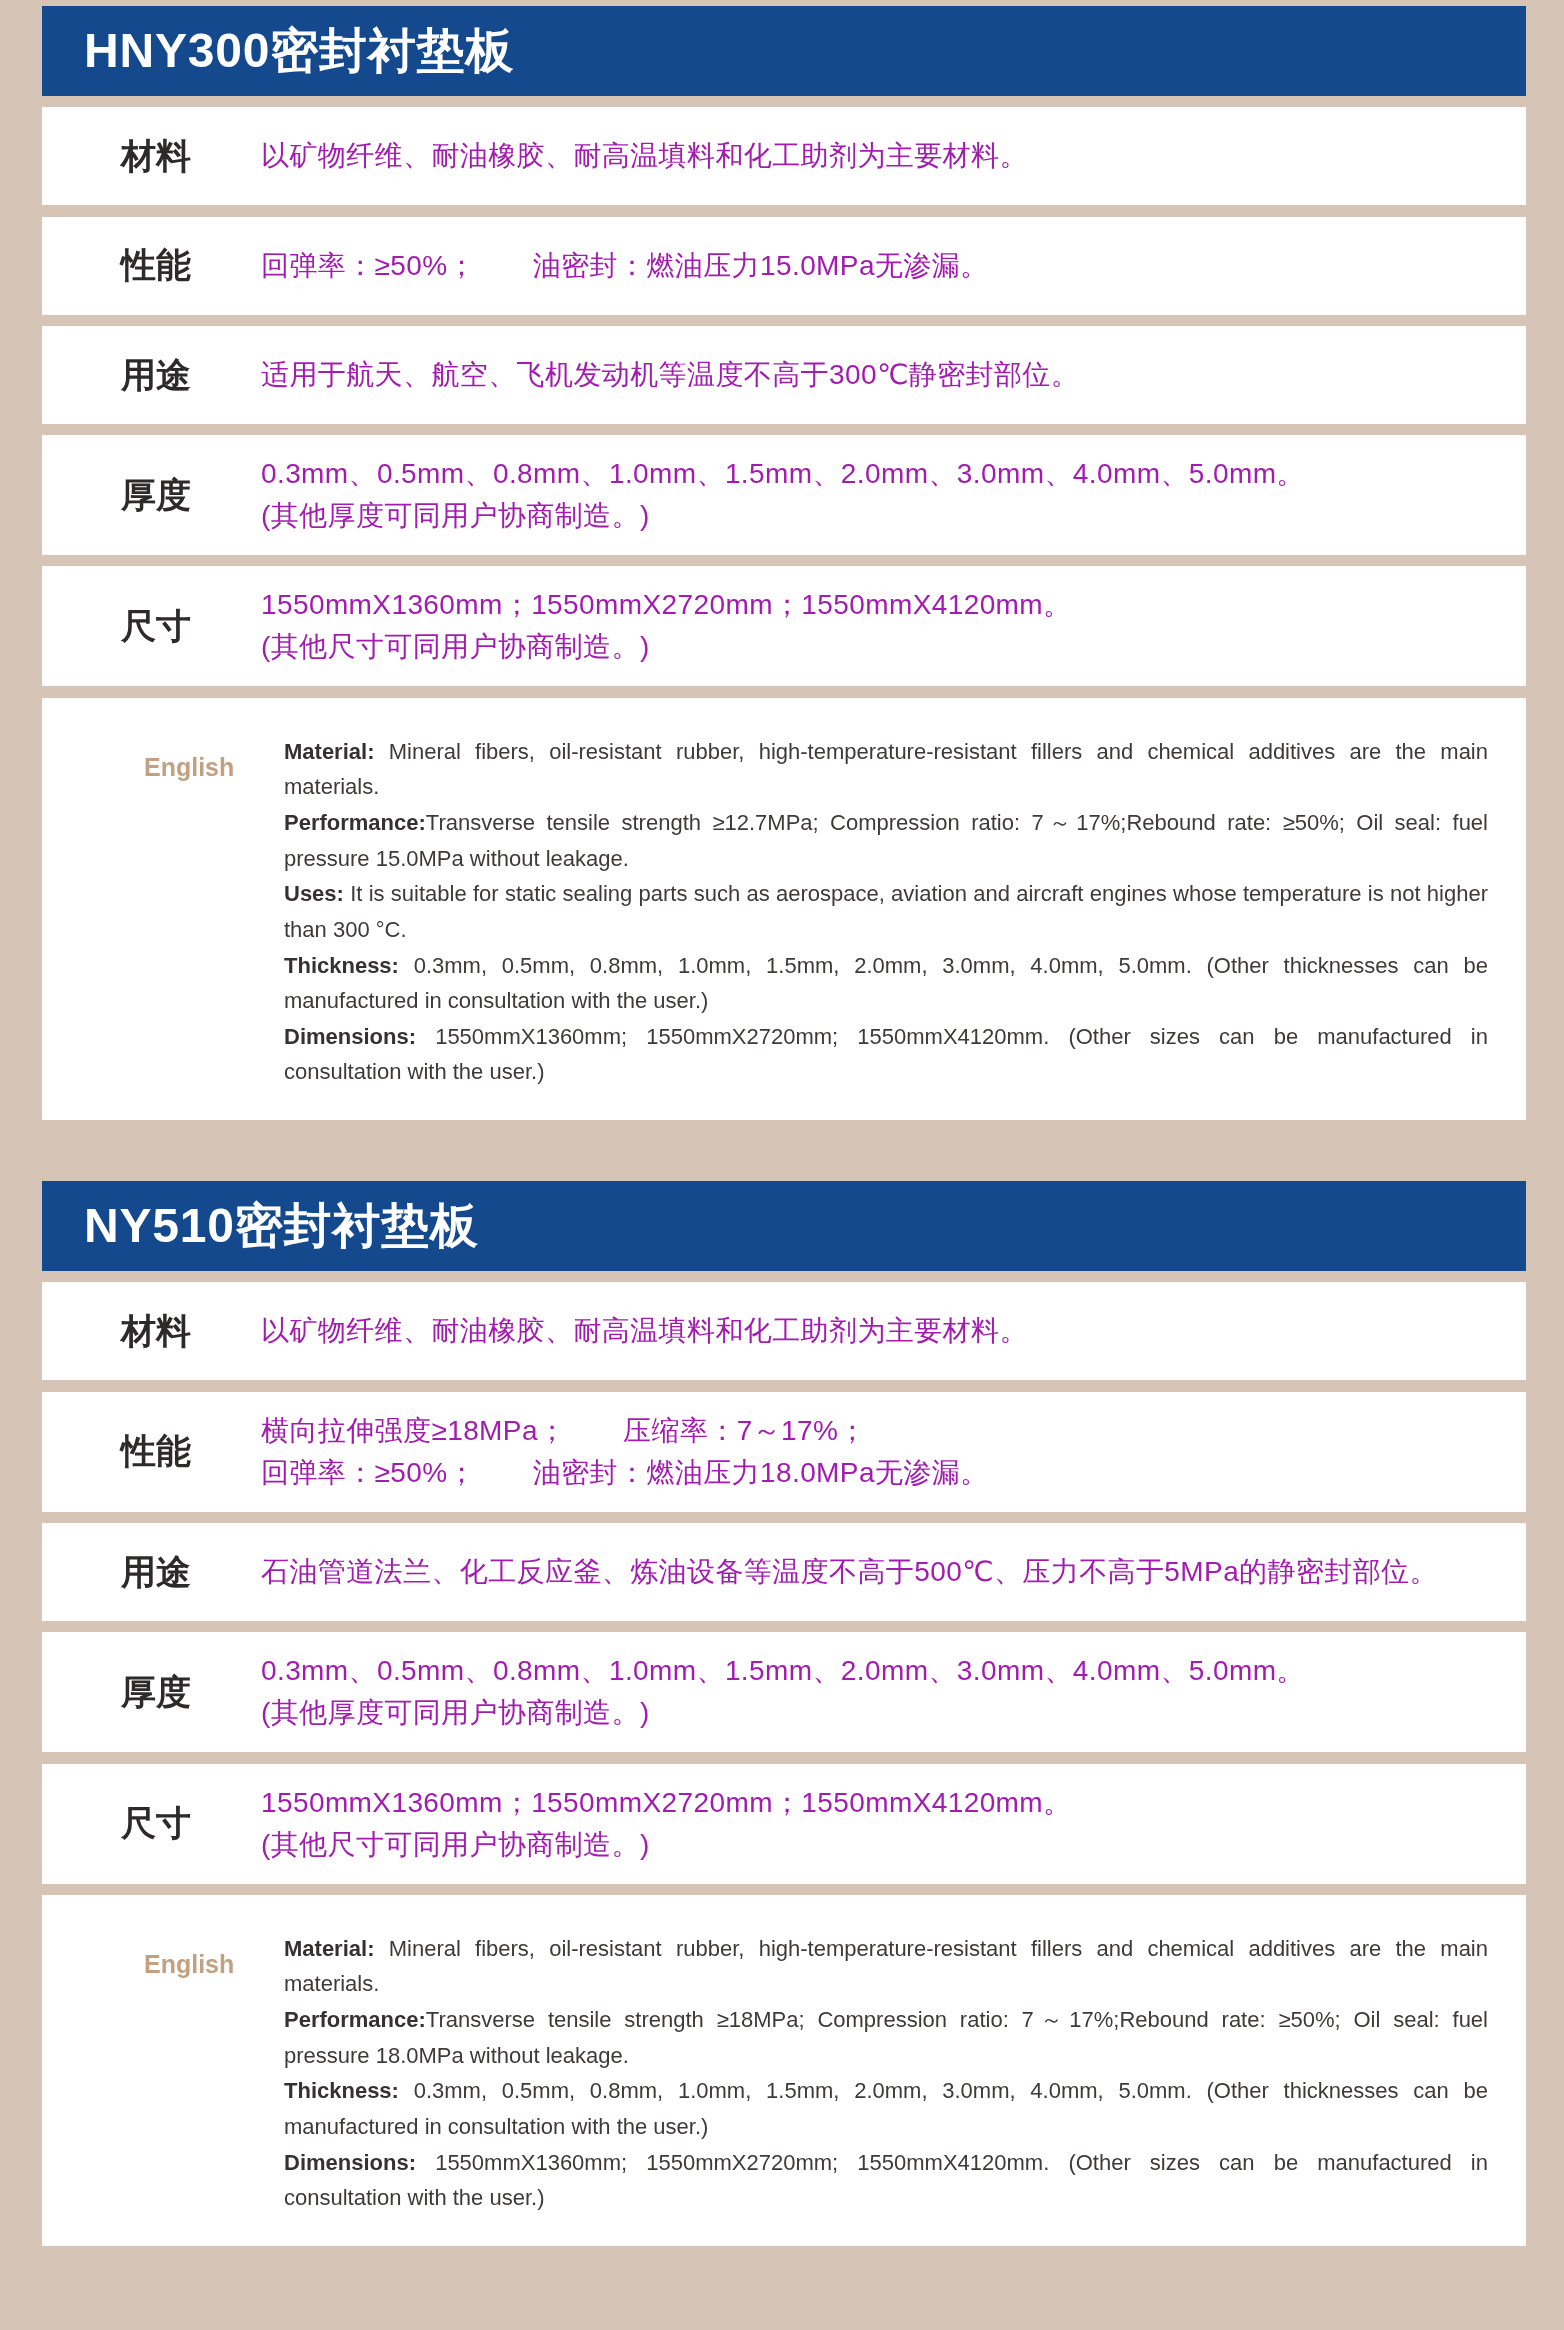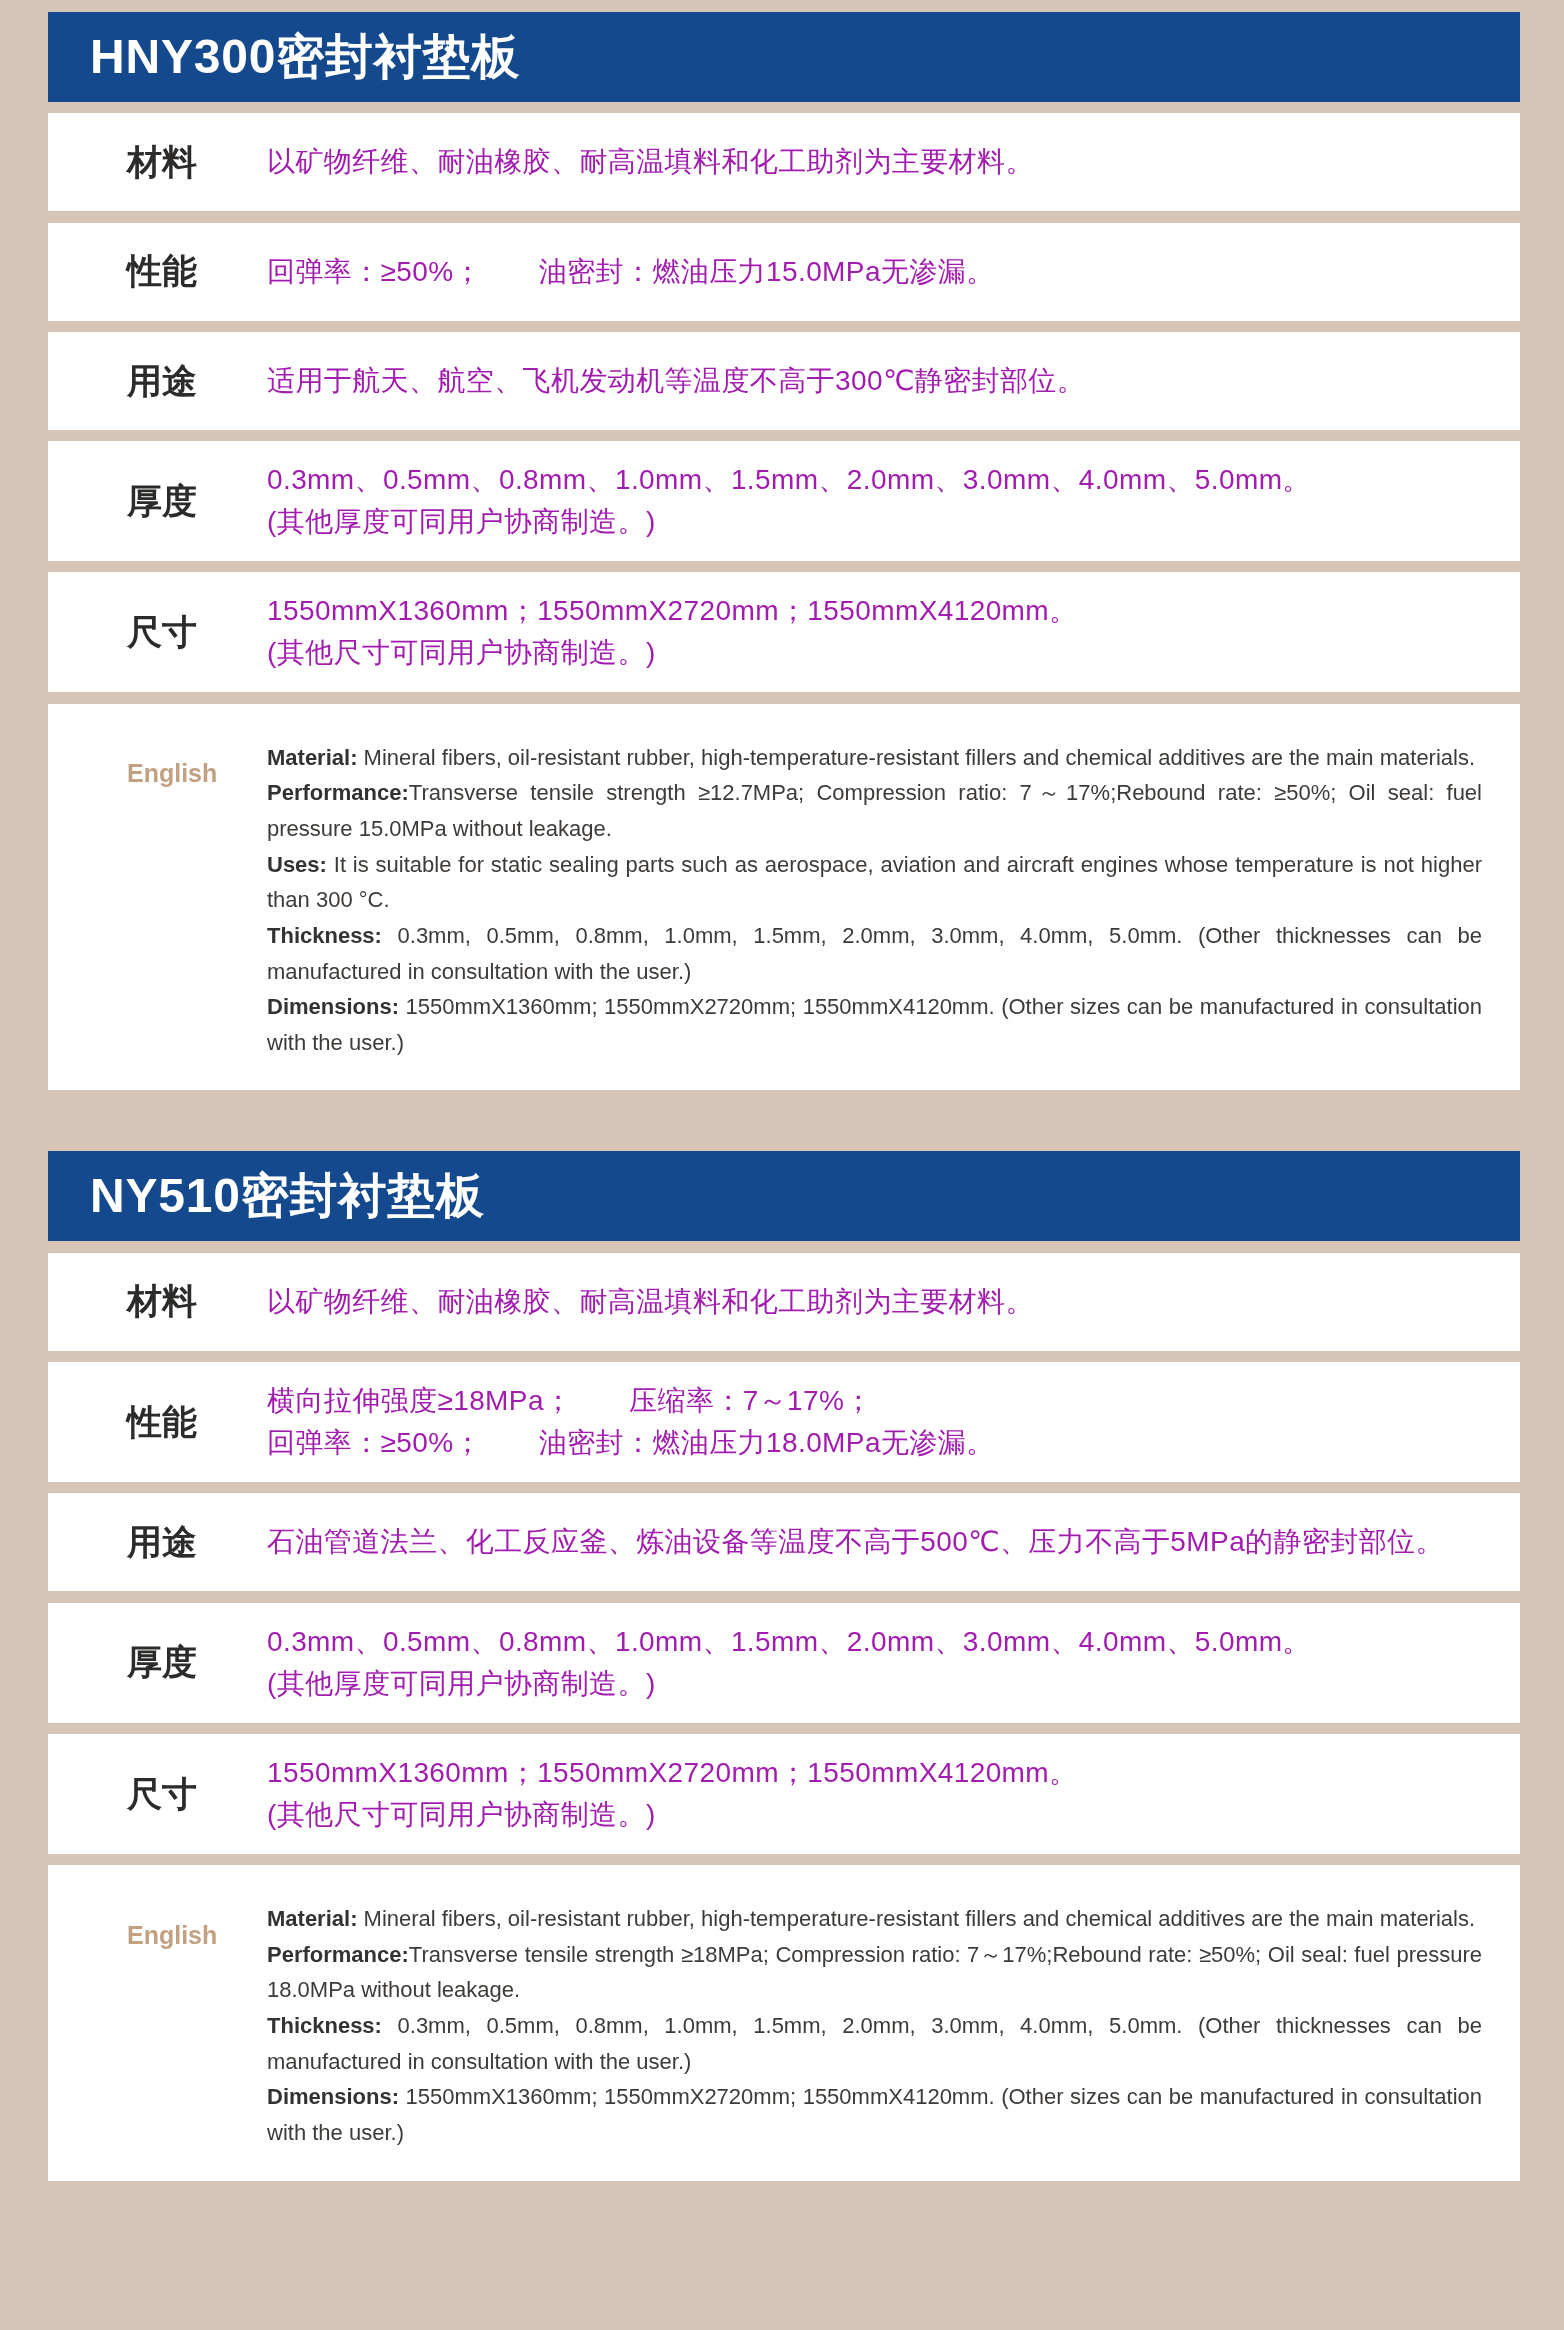--- a/index.html
+++ b/index.html
@@ -9,21 +9,21 @@
   }
   .page {
     position: relative;
     width: 1564px;
     height: 2330px;
     background: #d6c5b6;
     box-sizing: border-box;
     padding: 6px 38px 0 42px;
     overflow: hidden;
   }
-  .card { margin: 6px; }
+  .card { margin: 0; }
   .card + .card { margin-top: 61px; }
   .title-bar {
     background: #14498e;
     height: 90px;
     display: flex;
     align-items: center;
     padding-left: 42px;
     box-sizing: border-box;
   }
   .title-bar .title {
@@ -56,21 +56,21 @@
     line-height: 1.5;
     letter-spacing: 0.4px;
   }
   .row-content .line { white-space: pre-wrap; }
   .english-row {
     background: #ffffff;
     margin-top: 11.3px;
     display: flex;
     align-items: flex-start;
     box-sizing: border-box;
-    padding: 36px 38px 30px 79px;
+    padding: 36px 38px 30px 102px;
   }
   .english-row .eng-label {
     flex: none;
     width: 140px;
     margin-top: 19.6px;
     font-size: 25px;
     font-weight: 700;
     color: #c2a182;
   }
   .eng-body {

